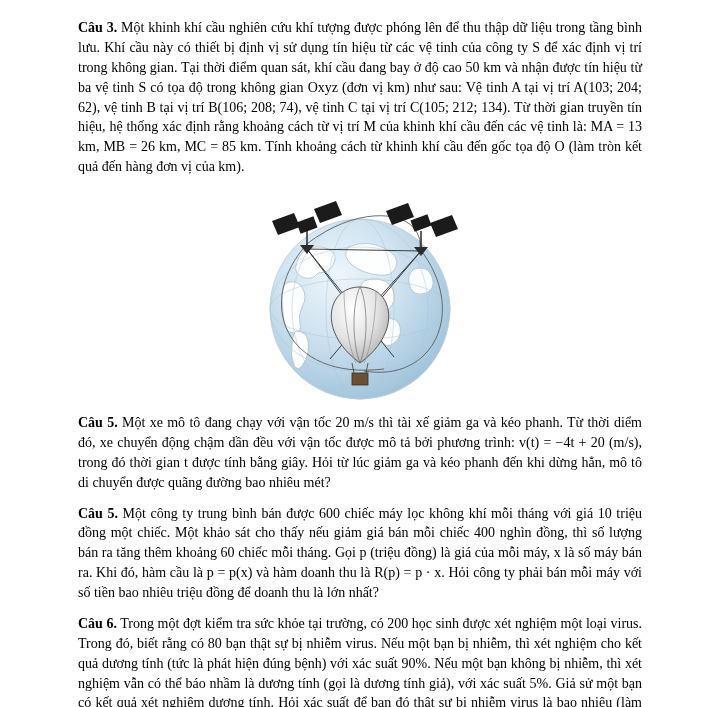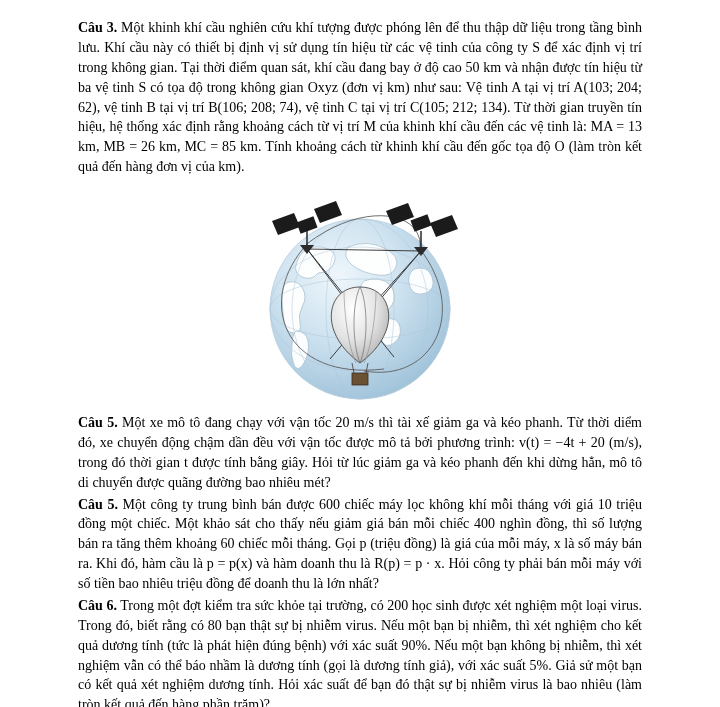--- a/index.html
+++ b/index.html
@@ -22,21 +22,21 @@
     padding: 18px 78px 0 78px;
   }
   .para {
     font-size: 14px;
     line-height: 1.42;
     text-align: justify;
     margin: 0 0 0 0;
     text-indent: 0;
   }
   .para + .para {
-    margin-top: 2px;
+    margin-top: 11px;
   }
   .qlabel {
     font-weight: bold;
   }
   .figure {
     margin: 14px auto 12px auto;
     width: 232px;
     height: 210px;
     position: relative;
   }

